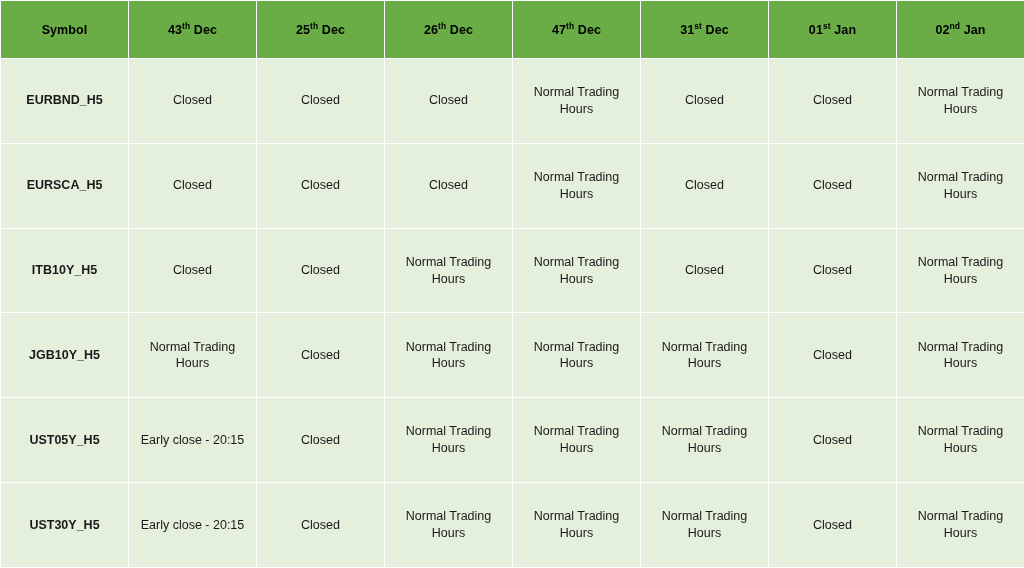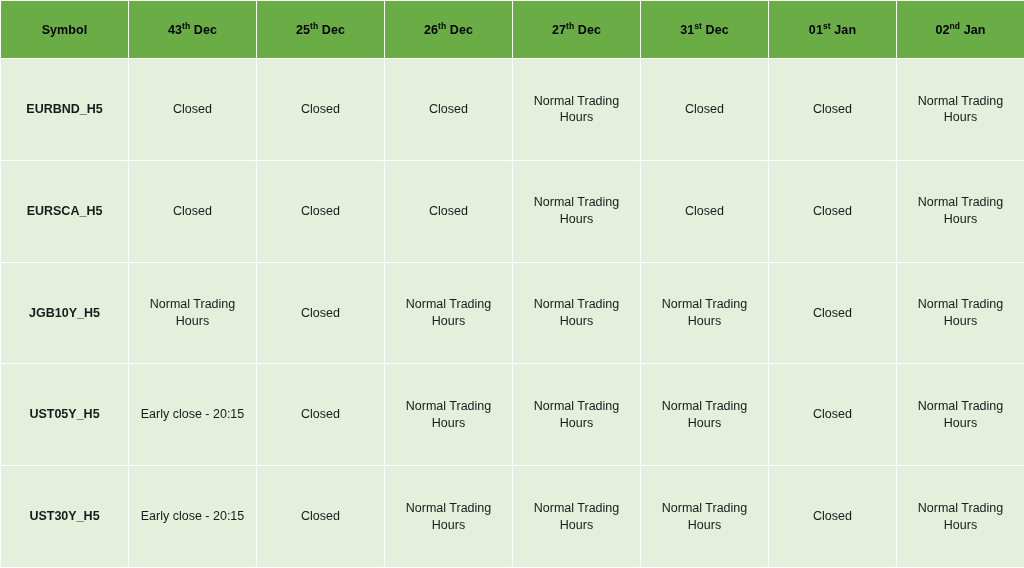--- a/index.html
+++ b/index.html
@@ -81,21 +81,21 @@
         <col class="c5">
         <col class="c6">
         <col class="c7">
     </colgroup>
     <thead>
       <tr>
         <th><span>Symbol</span></th>
         <th><span>43</span><sup>th</sup><span> Dec</span></th>
         <th><span>25</span><sup>th</sup><span> Dec</span></th>
         <th><span>26</span><sup>th</sup><span>  Dec</span></th>
-        <th><span>27</span><sup>th</sup><span>  Dec</span></th>
+        <th><span>47</span><sup>th</sup><span>  Dec</span></th>
         <th><span>31</span><sup>st</sup><span>  Dec</span></th>
         <th><span>01</span><sup>st</sup><span> Jan</span></th>
         <th><span>02</span><sup>nd</sup><span> Jan</span></th>
       </tr>
     </thead>
     <tbody>
       <tr>
         <td class="symbol">EURBND_H5</td>
         <td>Closed</td>
         <td>Closed</td>
@@ -103,20 +103,30 @@
         <td>Normal Trading Hours</td>
         <td>Closed</td>
         <td>Closed</td>
         <td>Normal Trading Hours</td>
       </tr>
       <tr>
         <td class="symbol">EURSCA_H5</td>
         <td>Closed</td>
         <td>Closed</td>
         <td>Closed</td>
+        <td>Normal Trading Hours</td>
+        <td>Closed</td>
+        <td>Closed</td>
+        <td>Normal Trading Hours</td>
+      </tr>
+      <tr>
+        <td class="symbol">ITB10Y_H5</td>
+        <td>Closed</td>
+        <td>Closed</td>
+        <td>Normal Trading Hours</td>
         <td>Normal Trading Hours</td>
         <td>Closed</td>
         <td>Closed</td>
         <td>Normal Trading Hours</td>
       </tr>
       <tr>
         <td class="symbol">JGB10Y_H5</td>
         <td>Normal Trading Hours</td>
         <td>Closed</td>
         <td>Normal Trading Hours</td>

